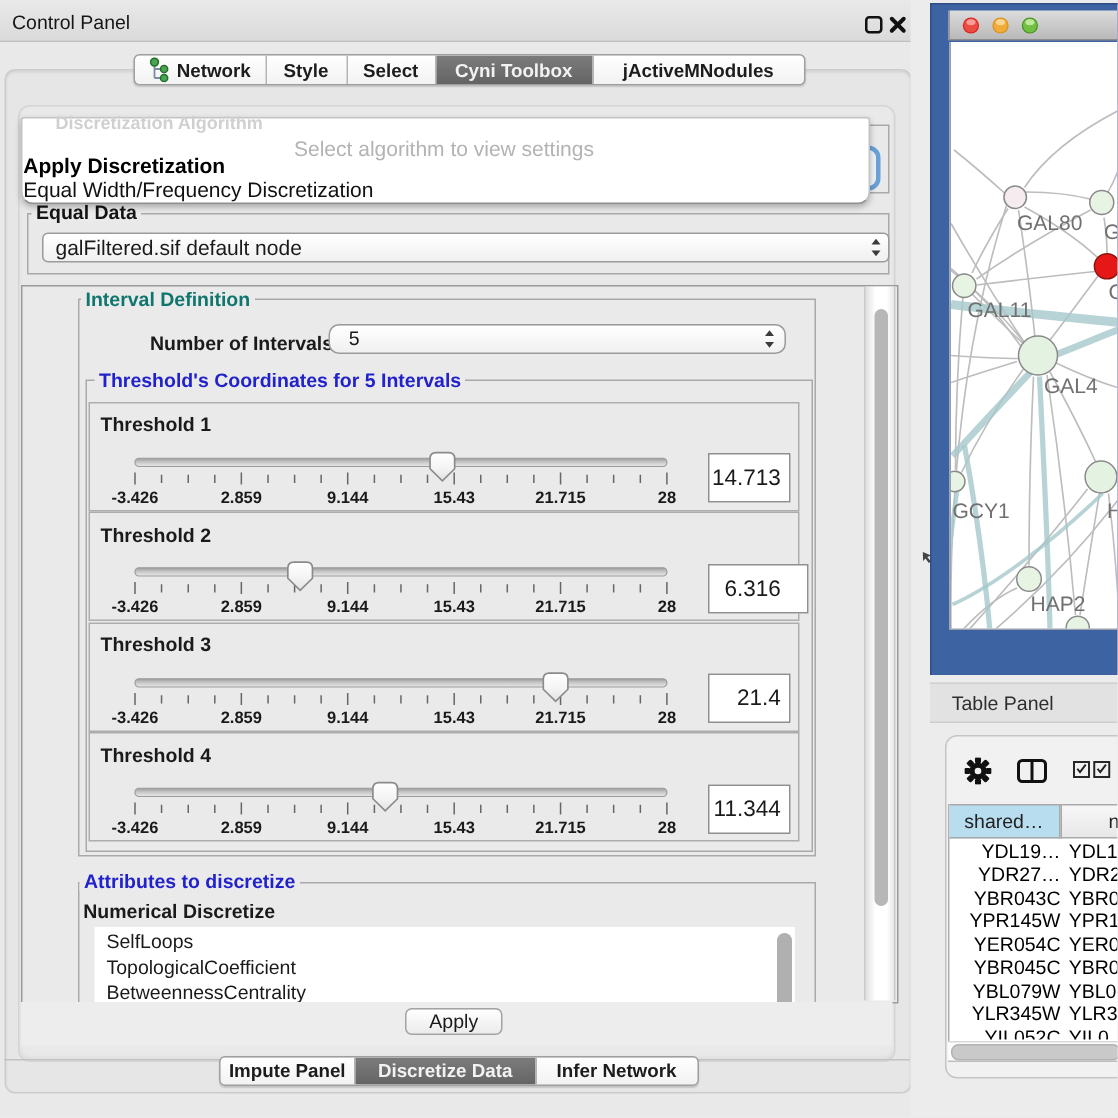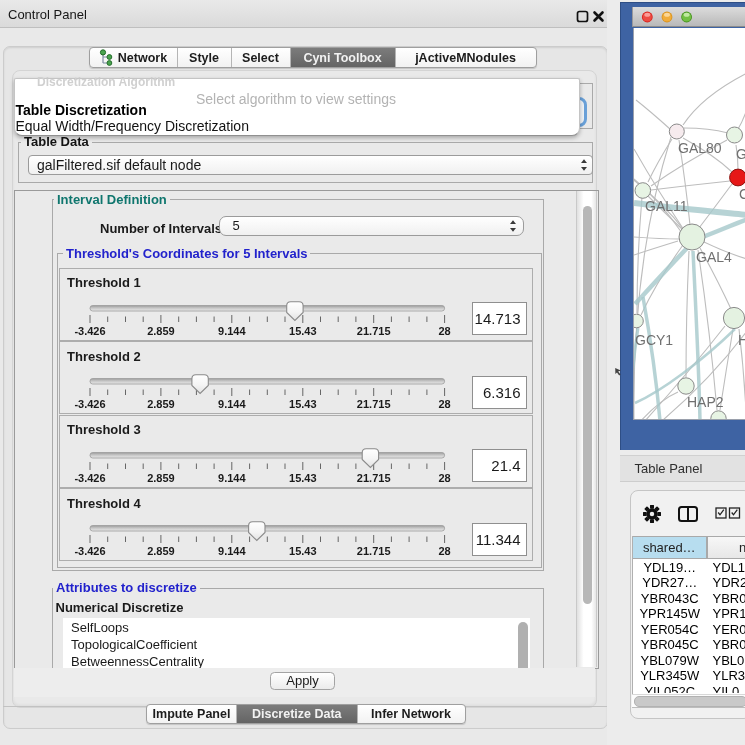--- a/index.html
+++ b/index.html
@@ -27,39 +27,39 @@
  <rect x="1.5" y="1.5" width="10" height="10" rx="2" fill="none" stroke="#111" stroke-width="1.7"></rect>
   </svg>
 <svg class="a" style="left:592px;top:10px" width="13" height="13" viewBox="0 0 13 13">
  <path d="M2.5 2.5 L10.5 10.5 M10.5 2.5 L2.5 10.5" stroke="#111" stroke-width="2.6" stroke-linecap="round"></path>
   </svg>
 
 <div class="a" style="left:2.5px;top:45.5px;width:603px;height:681px;border:1px solid #cccccc;border-radius:7px;background:#e6e6e6;box-shadow:inset 0 1px 2px rgba(0,0,0,.10)"></div>
 
 <div class="a" style="left:12px;top:69.5px;width:583px;height:636px;border:1px solid #d4d4d4;border-radius:8px;background:#e9e9e9;box-shadow:inset 0 -2px 3px rgba(0,0,0,.06)"></div>
 
-<div class="seg" style="left:88.5px;top:47px;height:19px;font-size:13px">
+<div class="seg" style="left:88.5px;top:36px;height:19px;font-size:13px">
  <div style="width:87px"><svg width="15" height="17" viewBox="0 0 15 17" style="margin-right:4px">
    <path d="M4 4 L4 14 M4 8 L10 8 M4 14 L10 14" stroke="#7d8ca2" stroke-width="1.2" fill="none"></path>
    <circle cx="4" cy="3.4" r="2.6" fill="#4aa54f" stroke="#256d2c" stroke-width="1"></circle>
    <circle cx="10.4" cy="8" r="2.4" fill="#4aa54f" stroke="#256d2c" stroke-width="1"></circle>
    <circle cx="10.4" cy="14" r="2.4" fill="#4aa54f" stroke="#256d2c" stroke-width="1"></circle>
       </svg>Network</div>
  <div style="width:53px">Style</div>
  <div style="width:58px">Select</div>
  <div class="on" style="width:104px">Cyni Toolbox</div>
  <div style="width:140px">jActiveMNodules</div>
 </div>
 
 <div class="tb" style="left:17.5px;top:83px;width:573px;height:44px"></div>
 
 <div class="a" style="left:553px;top:97px;width:28px;height:24px;border:3px solid #69a0d8;border-radius:8px;background:#eef2f6"></div>
 
 <div class="tb" style="left:17.5px;top:141.5px;width:573px;height:39px"></div>
-<div class="tl" style="left:21px;top:135px;color:#141414">Table Data</div>
+<div class="tl" style="left:21px;top:135px;color:#141414">Equal Data</div>
 
 <div class="combo" style="left:28px;top:154.5px;width:555px;height:18px;border-radius:4px;padding-left:8px;font-size:14px">galFiltered.sif default node
  <svg class="a" style="right:3px;top:2px" width="10" height="14" viewBox="0 0 10 14">
   <path d="M5 1.2 L8 5 L2 5 Z" fill="#3a3a3a"></path>
       <path d="M5 12.8 L2 9 L8 9 Z" fill="#3a3a3a"></path>
     </svg>
 </div>
 
 <div class="a" style="left:14px;top:190px;width:583px;height:477px;border:1px solid #9a9a9a;background:#eaeaea;overflow:hidden"></div>
 
@@ -160,21 +160,21 @@
   <g font-size="11px" font-weight="700" fill="#1a1a1a" text-anchor="middle" font-family="Liberation Sans">
         <text x="30.0" y="66">-3.426</text>
         <text x="100.9" y="66">2.859</text>
         <text x="171.8" y="66">9.144</text>
         <text x="242.8" y="66">15.43</text>
         <text x="313.7" y="66">21.715</text>
         <text x="384.6" y="66">28</text>
       </g>
   <path transform="translate(140.1,0)" d="M -8.2 36.7 Q -8.2 32.7 -4.2 32.7 L 4.2 32.7 Q 8.2 32.7 8.2 36.7 L 8.2 43.5 L 0 51.5 L -8.2 43.5 Z" fill="url(#thm)" stroke="#8a8a8a" stroke-width="1.1"></path>
  </svg>
- <div class="fld" style="left:411.5px;top:33.5px;width:48px;height:31px;padding-right:5px">6.316</div>
+ <div class="fld" style="left:411.5px;top:33.5px;width:48px;height:31px;padding-right:17px">6.316</div>
 </div>
 <div class="tb" style="left:59.0px;top:414.5px;width:472px;height:71px;border-color:#adadad">
  <div style="position:absolute;left:7px;top:6.5px;font-weight:700">Threshold 3</div>
  <svg width="474" height="71" viewBox="0 0 474 71" style="position:absolute;left:0;top:0">
   <rect x="30.0" y="36.5" width="354.6" height="5.5" rx="2.7" fill="url(#trk)" stroke="#9c9c9c" stroke-width="0.8"></rect>
   <g stroke="#666" stroke-width="1">
         <line x1="30.0" y1="46" x2="30.0" y2="54"></line>
         <line x1="47.7" y1="47.5" x2="47.7" y2="53"></line>
         <line x1="65.5" y1="47.5" x2="65.5" y2="53"></line>
         <line x1="83.2" y1="47.5" x2="83.2" y2="53"></line>
@@ -263,21 +263,21 @@
 <div class="a" style="left:2.5px;top:705.5px;width:604px;height:1px;background:#c2c2c2"></div>
 <div class="seg" style="left:146px;top:703.5px;height:18.5px;font-size:13px">
  <div style="width:89px">Impute Panel</div>
  <div class="on" style="width:119.5px">Discretize Data</div>
  <div style="width:107px">Infer Network</div>
 </div>
 
 <div class="a" style="left:14px;top:78px;width:564px;height:56px;background:#fff;border:1px solid #c4c4c4;border-bottom:1px solid #909090;border-radius:2px 2px 8px 8px;box-shadow:0 2px 4px rgba(0,0,0,.28);z-index:5"></div>
 <div class="a" style="left:37px;top:74.5px;font-weight:700;font-size:12px;color:#d0d0d0;z-index:6">Discretization Algorithm</div>
 <div class="a" style="left:14px;top:90.5px;width:564px;text-align:center;color:#b3b3b3;font-size:14px;z-index:6">Select algorithm to view settings</div>
-<div class="a" style="left:15.5px;top:102px;font-weight:700;font-size:14px;color:#000;z-index:6">Table Discretization</div>
+<div class="a" style="left:15.5px;top:102px;font-weight:700;font-size:14px;color:#000;z-index:6">Apply Discretization</div>
 <div class="a" style="left:15.5px;top:118px;color:#111;font-size:14px;z-index:6">Equal Width/Frequency Discretization</div>
 
 <div class="a" style="left:575.5px;top:190.5px;width:19px;height:476px;background:linear-gradient(90deg,#e0e0e0,#ffffff 35%,#ffffff 75%,#e6e6e6);border-left:1px solid #c9c9c9;border-right:1px solid #c9c9c9"></div>
 <div class="a" style="left:582.5px;top:206px;width:9px;height:398px;background:#b7b7b7;border-radius:5px"></div>
 
 <div class="a" style="left:607px;top:0;width:138px;height:745px;background:#ececec"></div>
 
 <div class="a" style="left:619.5px;top:1.5px;width:125.5px;height:447.5px;background:#3e63a3;border-left:1.5px solid #2e4e85;border-top:1px solid #2e4e85"></div>
 
 <div class="a" style="left:632px;top:7px;width:113px;height:20px;background:linear-gradient(#dcdcdc,#b9b9b9);border-bottom:1px solid #8c8c8c;border-left:1px solid #98989c;box-sizing:border-box"></div>
@@ -387,21 +387,21 @@
  <rect x="1" y="1" width="10" height="10" fill="none" stroke="#222" stroke-width="1.3"></rect>
  <path d="M3.2 5.5 L5 7.8 L8.8 2.7" stroke="#222" stroke-width="1.3" fill="none"></path>
  <rect x="14.5" y="1" width="10" height="10" fill="none" stroke="#222" stroke-width="1.3"></rect>
  <path d="M16.7 5.5 L18.5 7.8 L22.3 2.7" stroke="#222" stroke-width="1.3" fill="none"></path>
   </svg>
 
 <div class="a" style="left:631.5px;top:535.5px;width:113.5px;height:158px;background:#fff;border-left:1px solid #b0b0b0"></div>
 <div class="a" style="left:632.5px;top:535.5px;width:74.5px;height:23.5px;background:#b7ddef;border:1px solid #a9a9a9;border-width:1px 1px 1px 0;box-sizing:border-box;display:flex;align-items:center;justify-content:center;color:#222">shared…</div>
 <div class="a" style="left:707px;top:535.5px;width:38px;height:23.5px;background:linear-gradient(#f7f7f7,#e7e7e7);border:1px solid #a9a9a9;border-width:1px 0 1px 1px;box-sizing:border-box;display:flex;align-items:center;padding-left:31px;color:#222">na</div>
 <div class="a" style="left:632.5px;top:560px;width:112.5px;height:133px;overflow:hidden;line-height:15.45px;font-size:13px;color:#000">
- <div style="position:absolute;left:0;width:74.5px;text-align:center">YDL19…<br>YDR27…<br>YBR043C<br>YPR145W<br>YER054C<br>YBR045C<br>YBL079W<br>YLR345W<br>YIL052C</div>
+ <div style="position:absolute;left:0;width:74.5px;text-align:right">YDL19…<br>YDR27…<br>YBR043C<br>YPR145W<br>YER054C<br>YBR045C<br>YBL079W<br>YLR345W<br>YIL052C</div>
  <div style="position:absolute;left:80px;white-space:nowrap">YDL1…<br>YDR2…<br>YBR0…<br>YPR1…<br>YER0…<br>YBR0…<br>YBL0…<br>YLR3…<br>YIL0…</div>
 </div>
 
 <div class="a" style="left:632px;top:693.5px;width:113px;height:13.5px;background:#fcfcfc;border-top:1px solid #d8d8d8"></div>
 <div class="a" style="left:634px;top:696px;width:111px;height:8.5px;background:#c9c9c9;border:1px solid #b2b2b2;border-radius:5px"></div>
 <div class="a" style="left:631.5px;top:707px;width:113.5px;height:1px;background:#bdbdbd"></div>
 
 <svg class="a" style="left:614px;top:367px" width="8" height="9" viewBox="0 0 8 9">
  <path d="M1.2 1 L6.8 3.4 L4.2 4.4 L6.6 7.4 L5.2 8.4 L3 5.4 L1.4 7 Z" fill="#444"></path>
   </svg>

